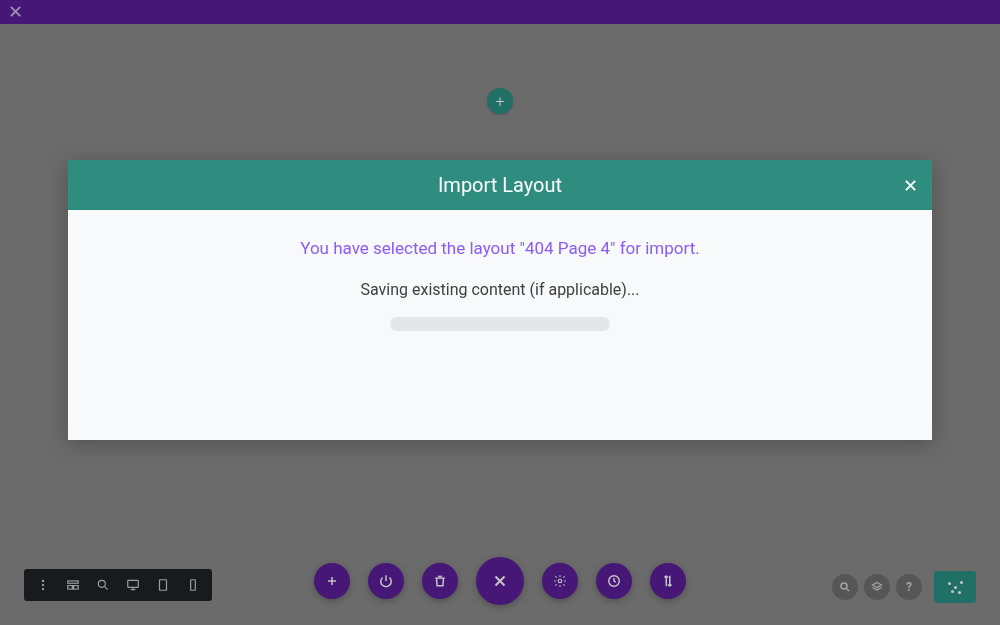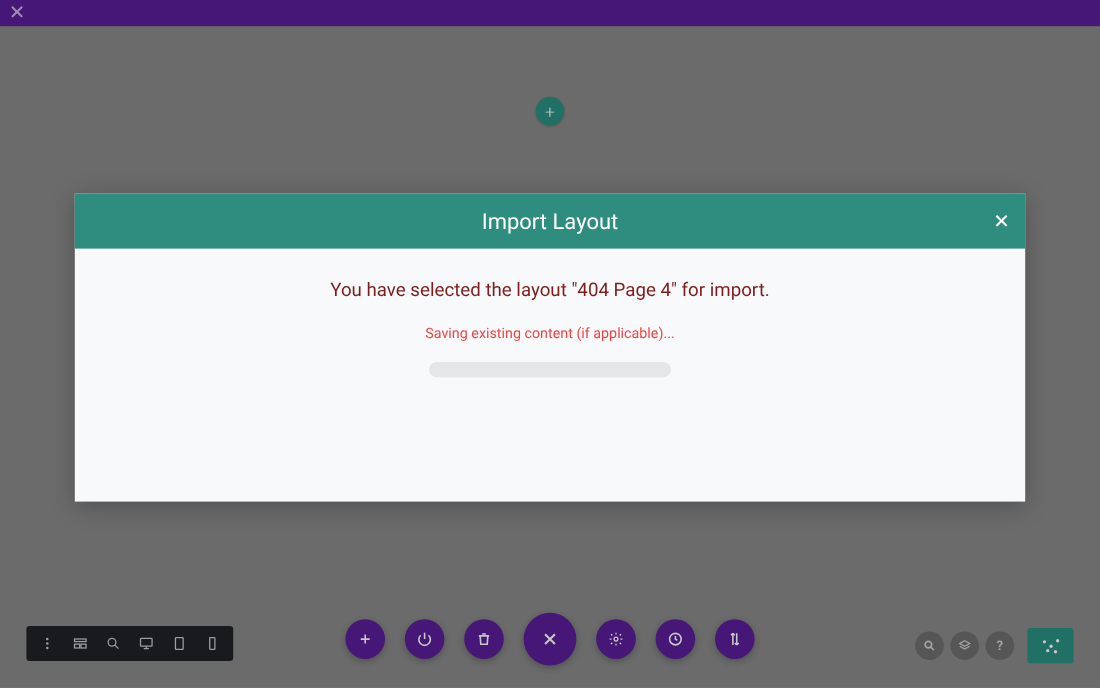--- a/index.html
+++ b/index.html
@@ -73,37 +73,37 @@
     position: absolute; width: 3px; height: 3px; background: #fff; border-radius: 50%;
   }
 
   
   .overlay {
     position: absolute; inset: 0; background: rgba(0,0,0,0.22);
   }
 
   
   .modal {
-    position: absolute; top: 176px; left: 68px; right: 68px; height: 280px;
+    position: absolute; top: 160px; left: 68px; right: 68px; height: 280px;
     background: #f7f9fa; box-shadow: 0 4px 20px rgba(0,0,0,0.25);
   }
   .modal-header {
     height: 50px; background: #2f8d80; color: #fff;
     display: flex; align-items: center; justify-content: center;
     position: relative; font-size: 20px; font-weight: 400;
   }
   .modal-header .modal-close {
     position: absolute; right: 14px; top: 50%; transform: translateY(-50%);
     color: #fff; cursor: pointer; font-size: 18px;
   }
   .modal-body {
     padding: 28px 20px 0 20px; text-align: center; color: #2f2f2f;
   }
-  .modal-body .headline { font-size: 17px; color: #7f1d1d; }
-  .modal-body .sub { font-size: 13px; color: #ef4444; margin-top: 22px; }
+  .modal-body .headline { font-size: 17px; color: #8b5cf6; }
+  .modal-body .sub { font-size: 16px; color: #404040; margin-top: 22px; }
   .progress-track {
     width: 220px; height: 14px; border-radius: 10px;
     background: #e4e7e8; margin: 18px auto 0 auto;
   }
 
 </style>
 </head>
 <body>
 
 <div class="top-bar">

